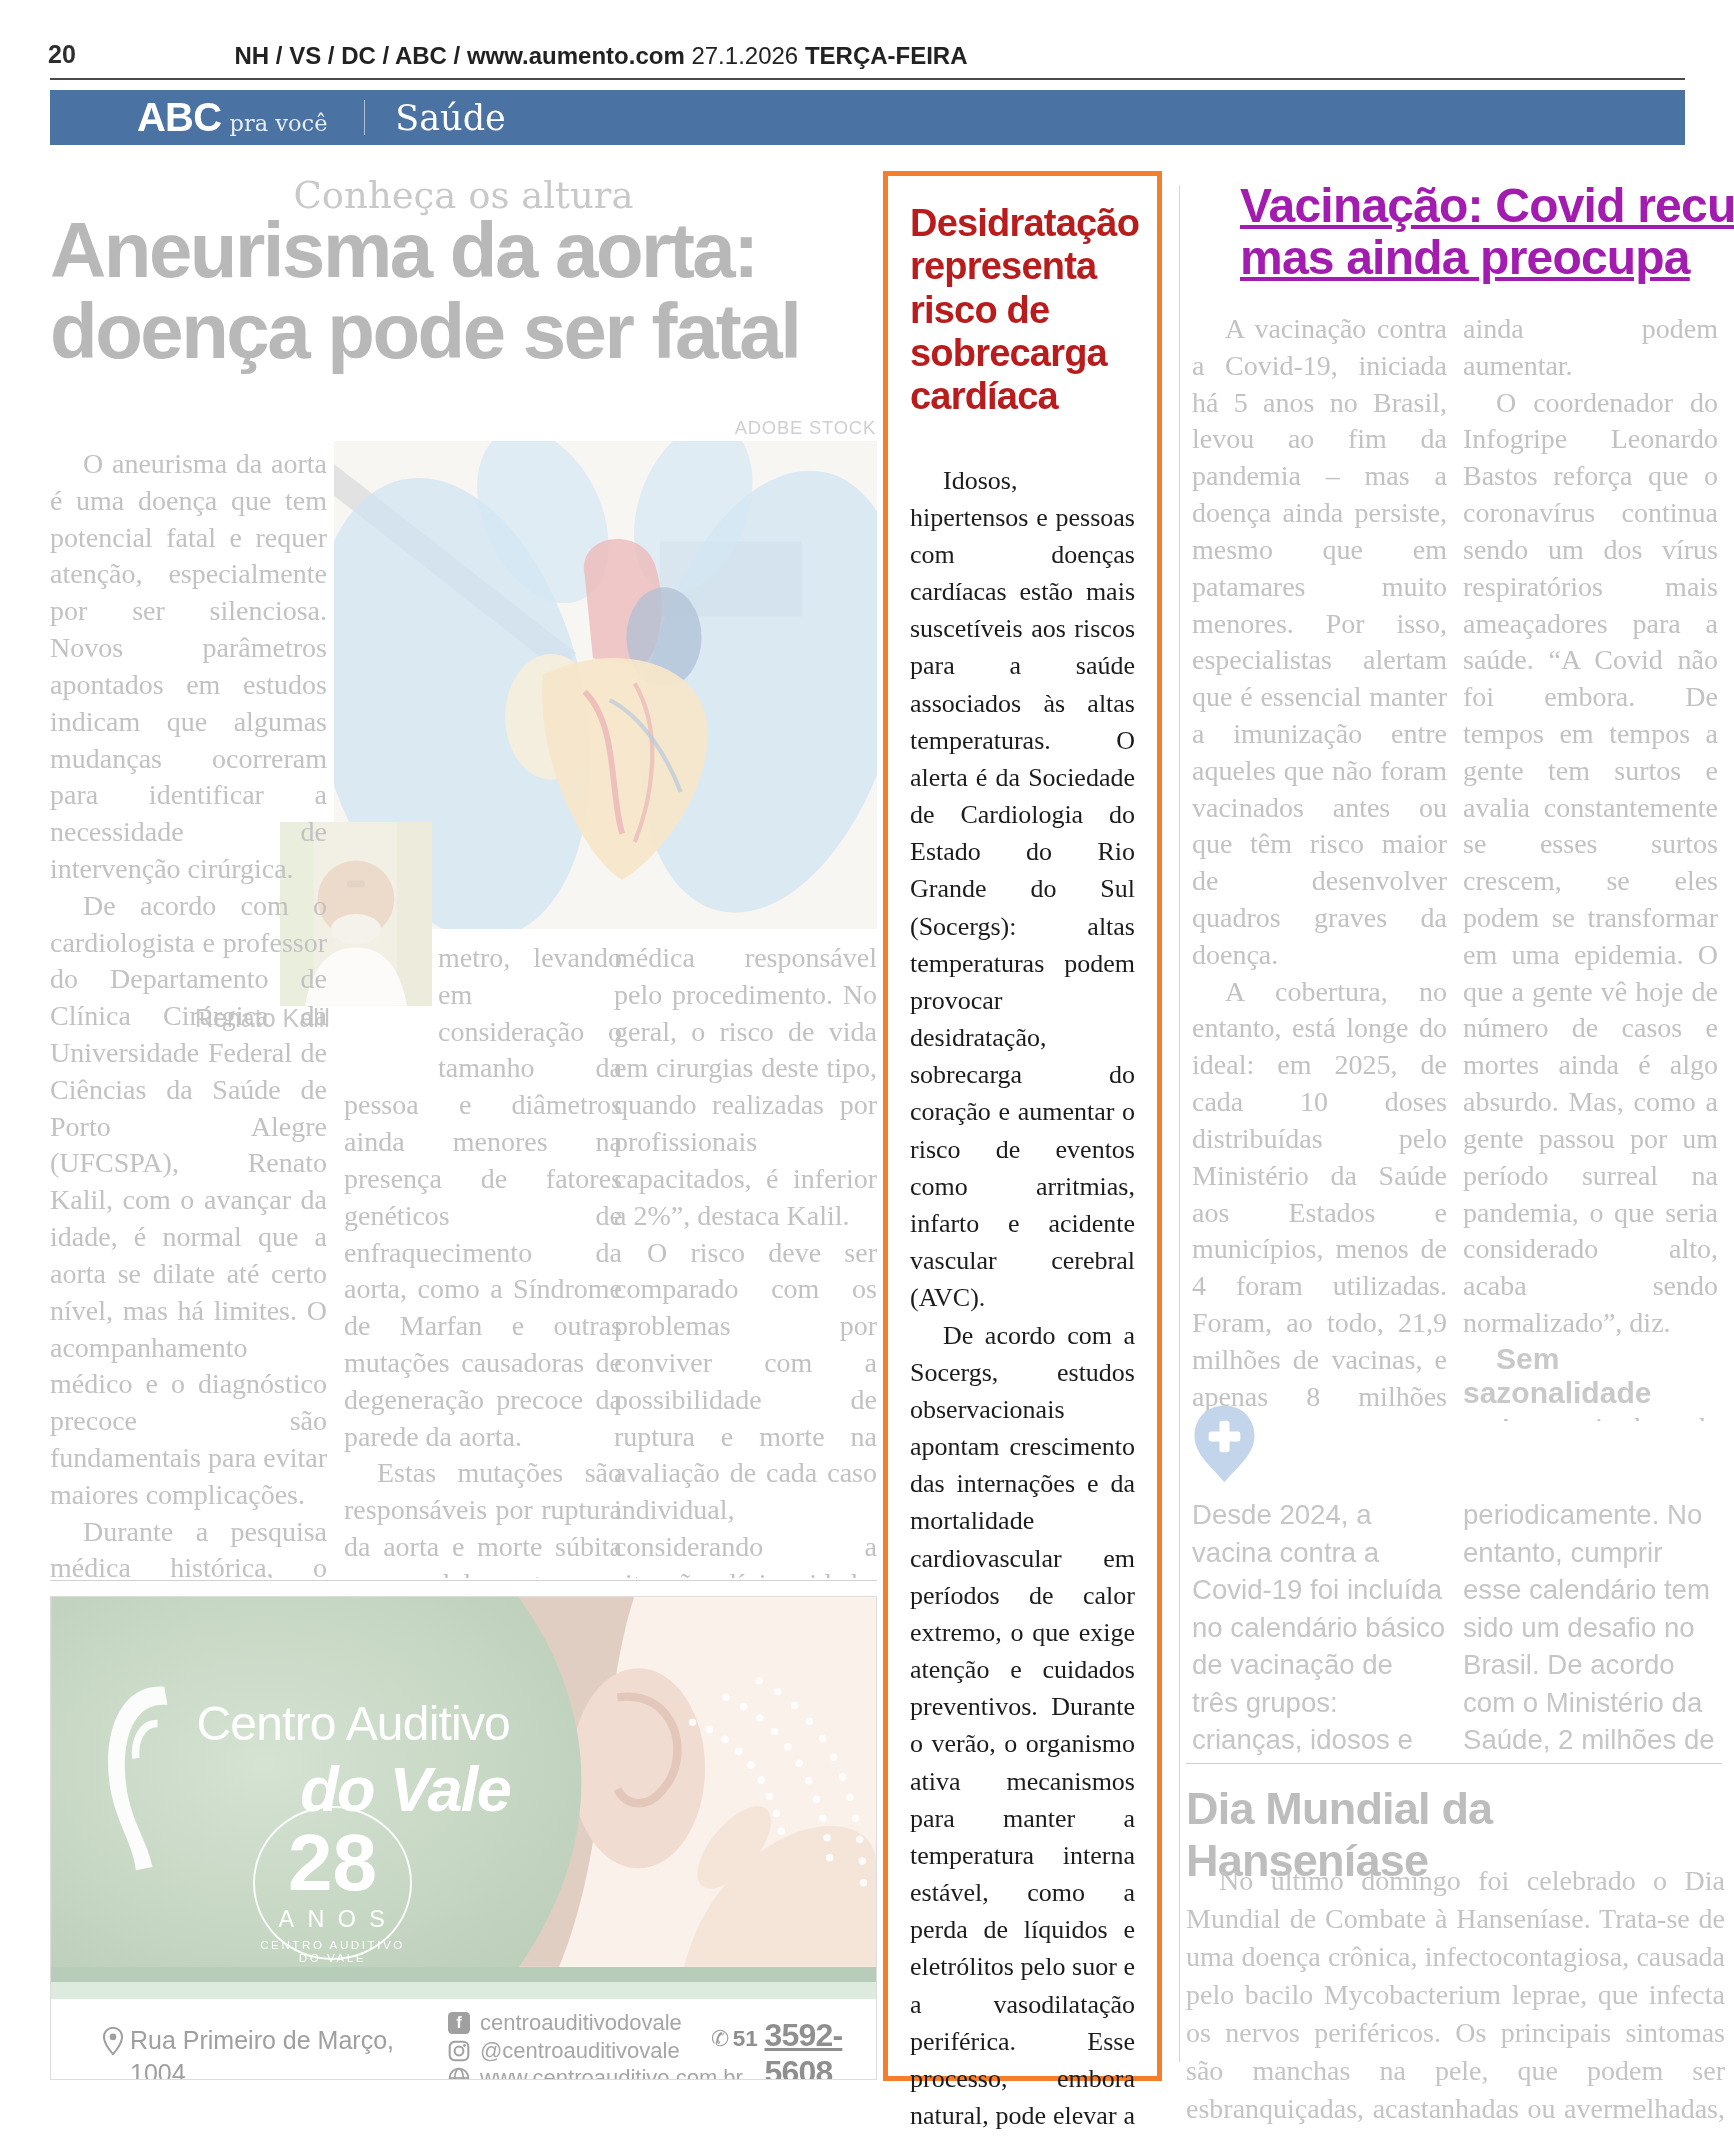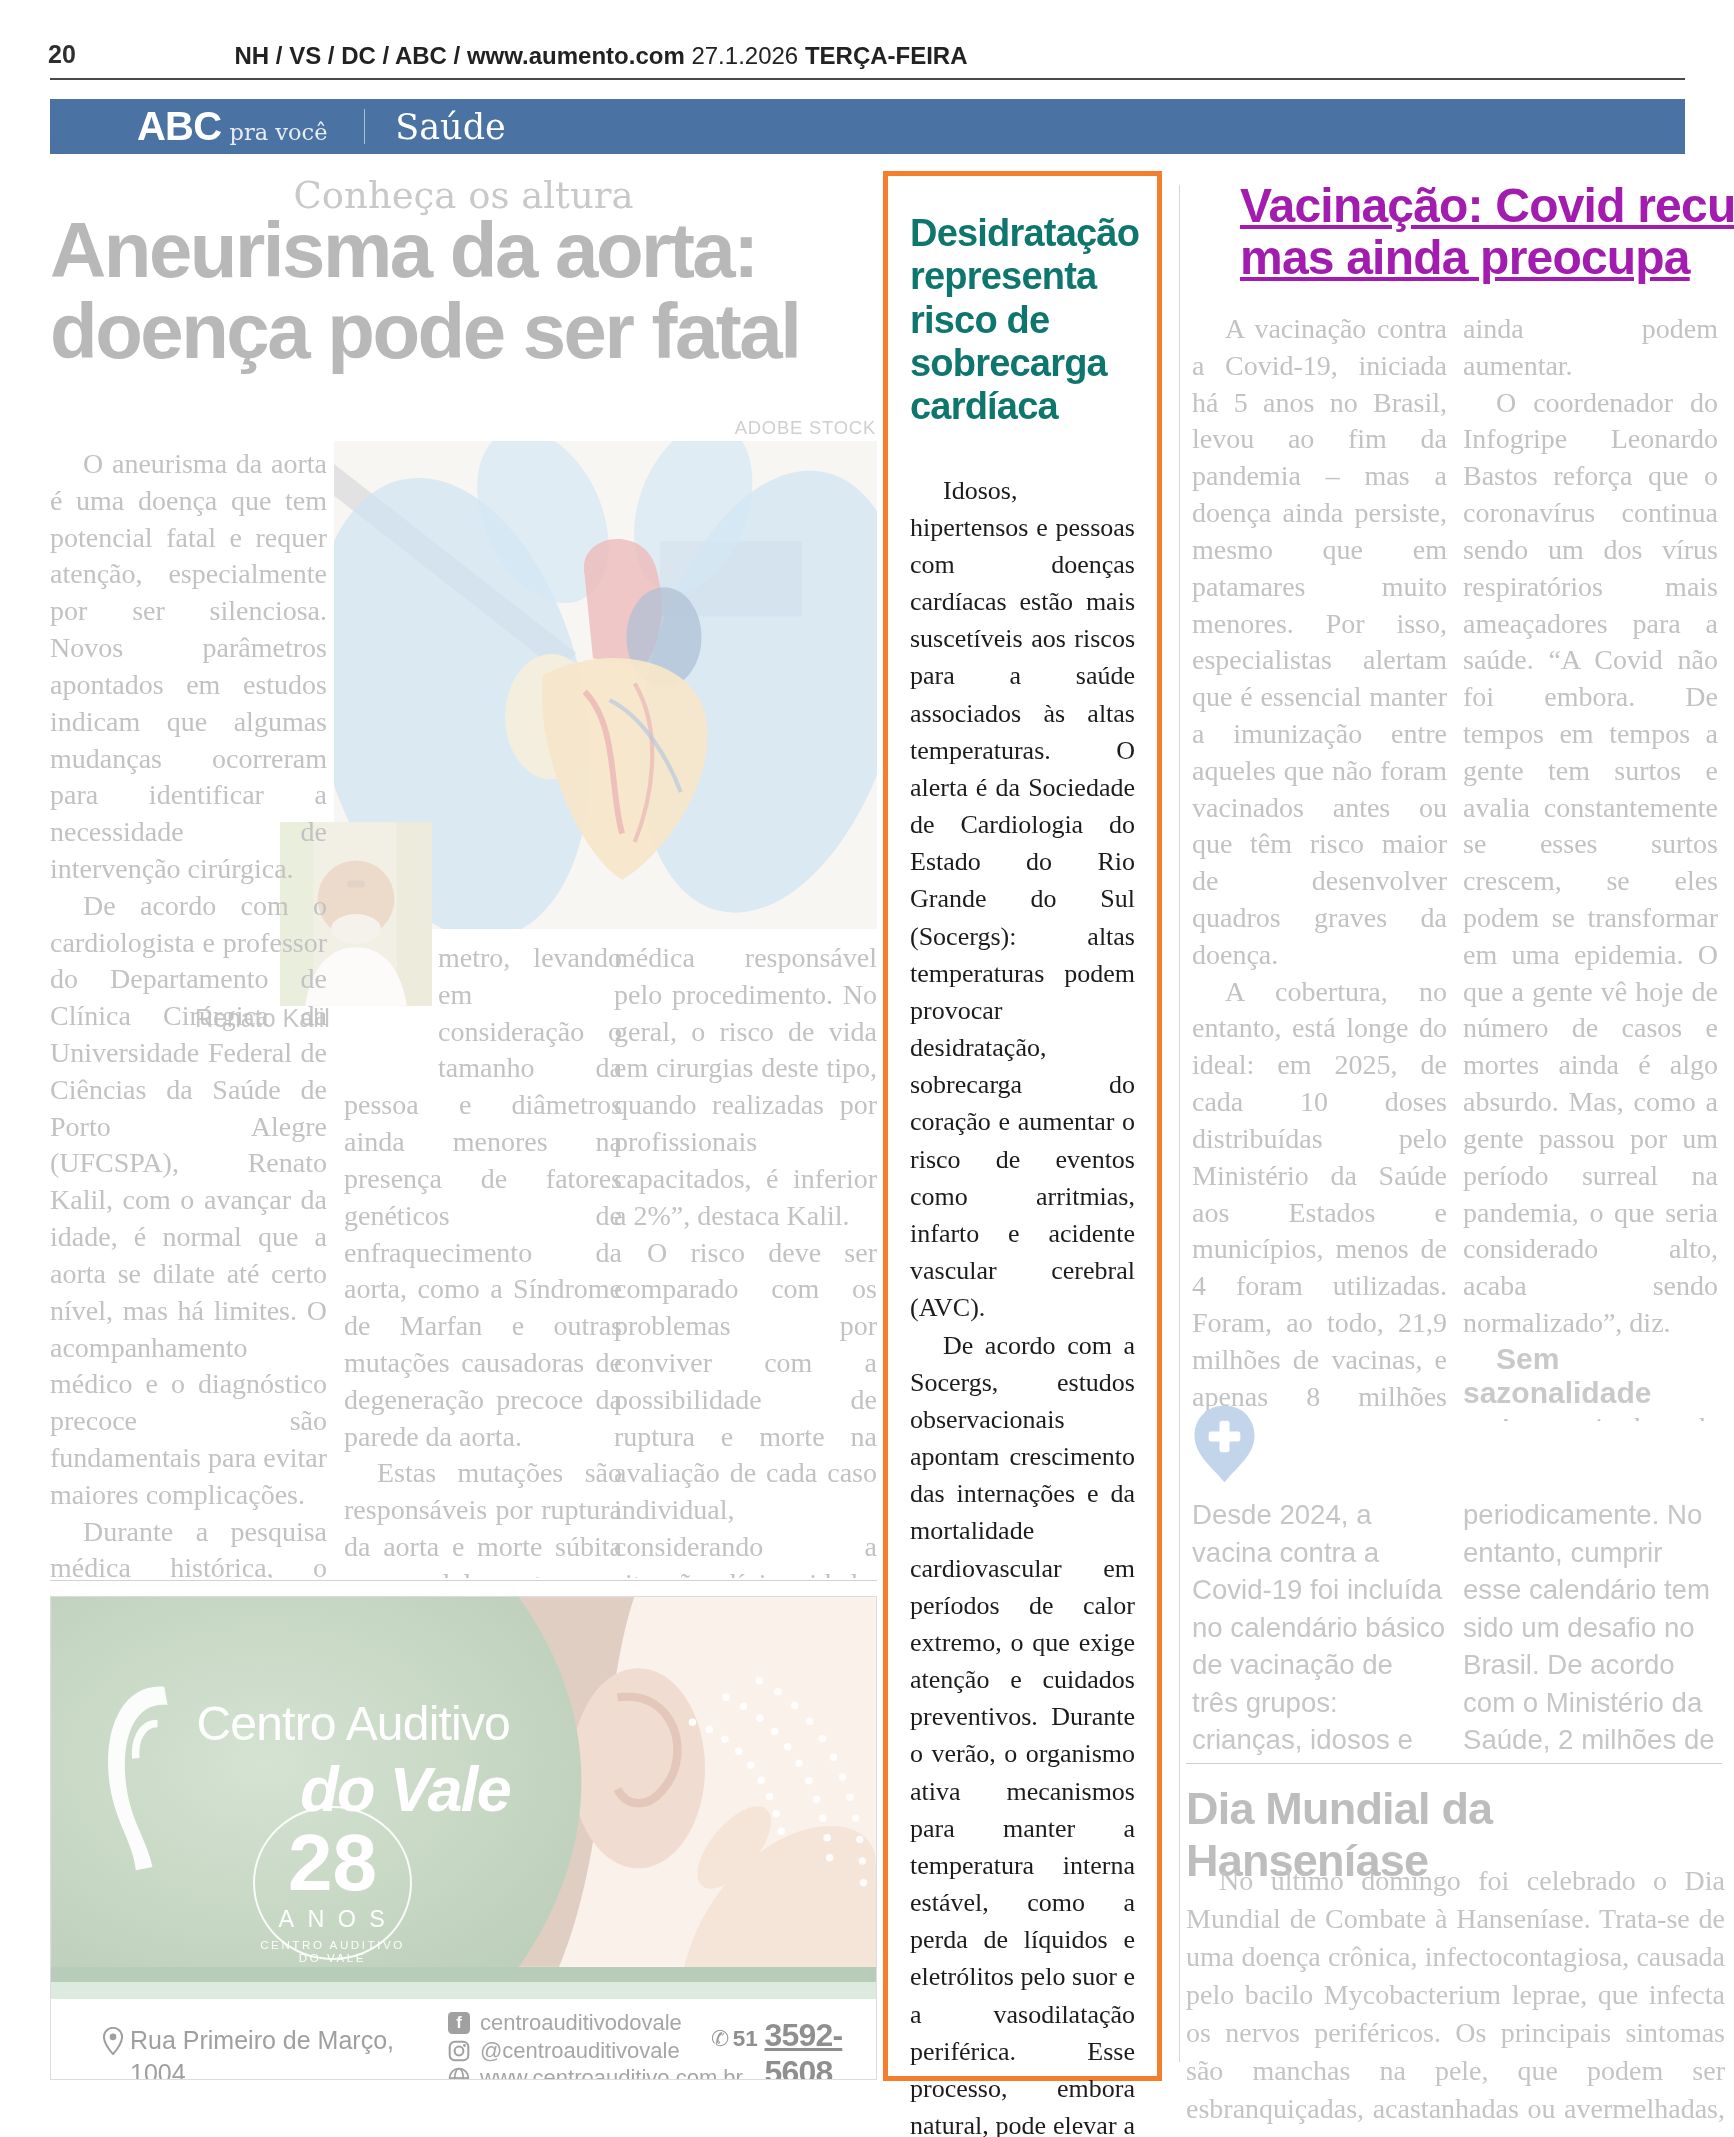--- a/index.html
+++ b/index.html
@@ -8,21 +8,21 @@
   .abs{position:absolute;}
   .prelines{white-space:pre-line;}
 
   
   .pageno{left:48px;top:40px;font:700 25px "Liberation Sans",sans-serif;color:#2e2e2e;}
   .folio{left:217px;top:42px;width:768px;text-align:center;font:400 24px "Liberation Sans",sans-serif;color:#222;}
   .folio b{font-weight:700;}
   .headrule{left:50px;top:78px;width:1635px;height:1.7px;background:#4a4a4a;}
 
   
-  .banner{left:50px;top:99px;width:1635px;height:55px;background:#4a72a2;display:flex;align-items:center;}
+  .banner{left:50px;top:90px;width:1635px;height:55px;background:#4a72a2;display:flex;align-items:center;}
   .banner .brand{font:700 40px "Liberation Sans",sans-serif;color:#fff;margin-left:87px;letter-spacing:-0.8px;}
   .banner .tagline{font:400 22.5px "DejaVu Serif",serif;color:#e8eef5;margin-left:8.3px;margin-top:11.7px;}
   .banner .vsep{width:0.8px;height:35px;background:rgba(255,255,255,.55);margin:0 30px 0 37px;}
   .banner .section{font:400 35px "DejaVu Serif",serif;color:#fff;}
 
   
   .kicker{left:50px;top:174px;width:827px;text-align:center;font:400 37px "DejaVu Serif",serif;color:#c9c9c9;}
   .lead-headline{left:50px;top:210px;width:827px;text-align:left;
                  font:700 78px/1.04 "Liberation Sans",sans-serif;letter-spacing:-2.5px;color:#b8b8b8;}
   .credit{left:584px;top:417px;width:292px;text-align:right;font:400 18.4px "Liberation Sans",sans-serif;
@@ -36,21 +36,21 @@
   .wrapspacer{float:left;width:94px;height:144px;}
   .leadrule{left:50px;top:1580px;width:827px;height:0.8px;background:#d2d2d2;}
   .caption{left:195px;top:1004px;width:167px;font:400 25px "Liberation Sans",sans-serif;color:#c6c6c6;}
 
   .hero{left:334px;top:441px;width:543px;height:488px;overflow:hidden;}
   .portrait{left:280px;top:822px;width:152px;height:184px;overflow:hidden;}
 
   
   .hibox{left:883px;top:171px;width:279px;height:1910px;background:#fff;border:5.8px solid #f57e2c;
          box-sizing:border-box;padding:20px 22px 0 22px;}
-  .hibox h2{margin:16px 0 43px 0;font:700 38px/1.14 "Liberation Sans",sans-serif;color:#0f766e;letter-spacing:-0.8px;}
+  .hibox h2{margin:6px 0 43px 0;font:700 38px/1.14 "Liberation Sans",sans-serif;color:#b91c1c;letter-spacing:-0.8px;}
   .hibody{font:400 26px/1.43 "Liberation Serif",serif;color:#1c1c1c;text-align:justify;}
   .hibody p{margin:0;text-indent:33px;}
   .vdivider{left:1179px;top:185px;width:0.8px;height:1877px;background:#d6d6d6;}
 
   
   .covid-headline{left:1240px;top:180px;width:543px;font:700 48px/1.08 "Liberation Sans",sans-serif;
                   letter-spacing:-0.8px;color:#a21caf;text-decoration:underline;}
   .ccol1{left:1192px;top:311px;width:255px;height:1110px;}
   .ccol2{left:1463px;top:311px;width:255px;height:1110px;}
   .subhead2{font:700 30px "Liberation Sans",sans-serif;color:#c9c9c9;margin:22px 0 8.3px 0;text-indent:0;}

